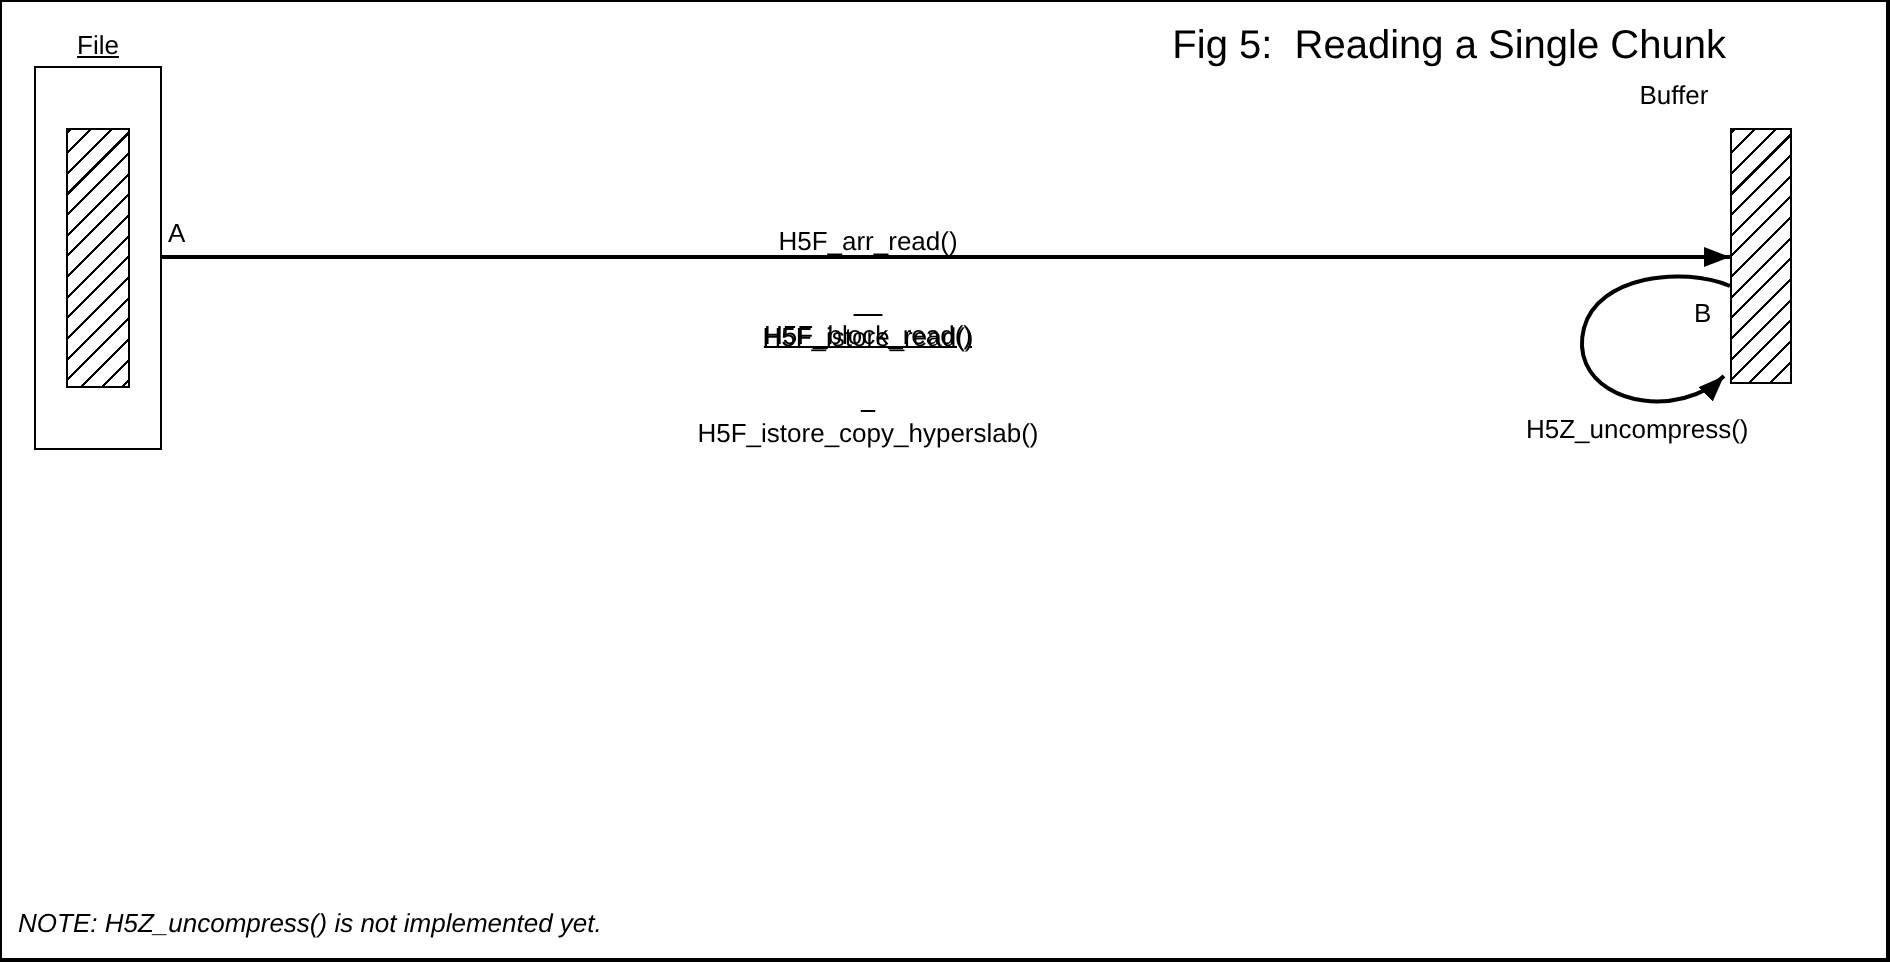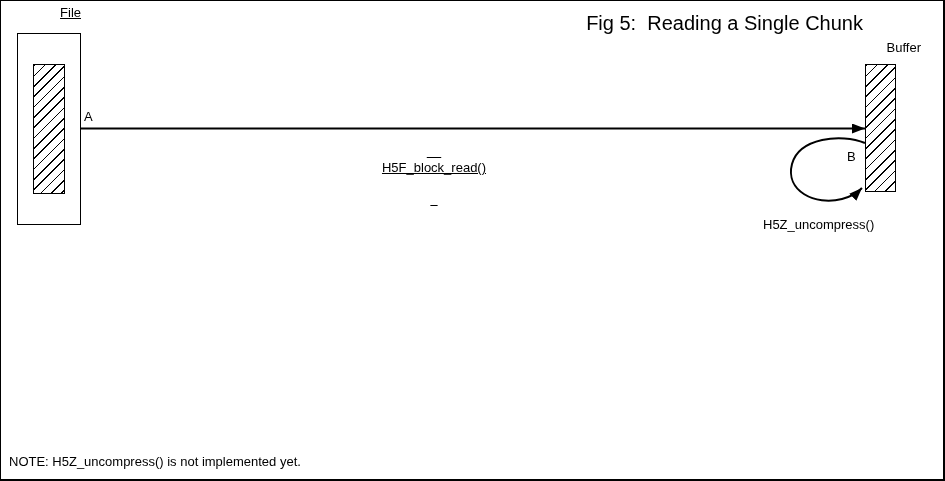--- a/index.html
+++ b/index.html
@@ -18,36 +18,36 @@
   }
   .abs { position: absolute; }
   .title {
     top: 11px; left: 0; width: 862px;
     text-align: right;
     font-size: 20px;
     line-height: 22px;
     white-space: pre;
   }
   .small { font-size: 13px; line-height: 15px; white-space: pre; }
-  .file-label { top: 4px; left: 16px; width: 64px; text-align: right; text-decoration: underline; }
+  .file-label { top: 14px; left: 16px; width: 64px; text-align: center; text-decoration: underline; }
   .file-outer {
     left: 16px; top: 32px; width: 62px; height: 190px;
     border: 1px solid #000;
   }
   .hatch {
     border: 1px solid #000;
     background-image: repeating-linear-gradient(135deg, #000 0 1.1px, transparent 1.1px 7.3px);
   }
   .file-inner { left: 32px; top: 63px; width: 30px; height: 128px; }
-  .buffer-label { top: 39px; left: 856px; width: 64px; text-align: right; }
+  .buffer-label { top: 39px; left: 804px; width: 64px; text-align: center; }
   .buffer-box { left: 864px; top: 63px; width: 29px; height: 126px; }
   .a-label { left: 83px; top: 108px; }
   .b-label { left: 846px; top: 148px; }
-  .h5z-label { left: 762px; top: 206px; margin-top: 10px; }
-  .note { left: 8px; top: 453px; }
+  .h5z-label { left: 762px; top: 206px; }
+  .note { left: 8px; top: 453px; font-style: italic; }
   .stack {
     left: 253px; width: 360px;
     text-align: center;
     font-size: 13px;
     line-height: 16px;
     white-space: pre;
   }
   .stack-upper { top: 80px; }
   .stack-lower { top: 127px; text-decoration: underline; }
   svg.arrow-layer { position: absolute; left: 0; top: 0; pointer-events: none; }
@@ -63,20 +63,25 @@
   <div class="abs file-outer"></div>
   <div class="abs hatch file-inner"></div>
 
   <div class="abs small buffer-label">Buffer</div>
   <div class="abs hatch buffer-box"></div>
 
   <div class="abs small a-label">A</div>
   <div class="abs small b-label">B</div>
   <div class="abs small h5z-label">H5Z_uncompress()</div>
 
+  <div class="abs stack stack-upper">
+    <div>H5F_arr_read()</div>
+    <div>H5F_istore_read()</div>
+    <div>H5F_istore_copy_hyperslab()</div>
+  </div>
   <div class="abs stack stack-lower">
     <div>H5F_block_read()</div>
   </div>
 
   <div class="abs small note">NOTE: H5Z_uncompress() is not implemented yet.</div>
 
   <svg class="arrow-layer" width="943" height="478" viewBox="0 0 943 478" xmlns="http://www.w3.org/2000/svg">
     <defs>
       <marker id="ah" markerUnits="userSpaceOnUse" markerWidth="14" markerHeight="12" refX="13" refY="5" orient="auto">
         <path d="M0,0 L13,5 L0,10 z" fill="#000"></path>

